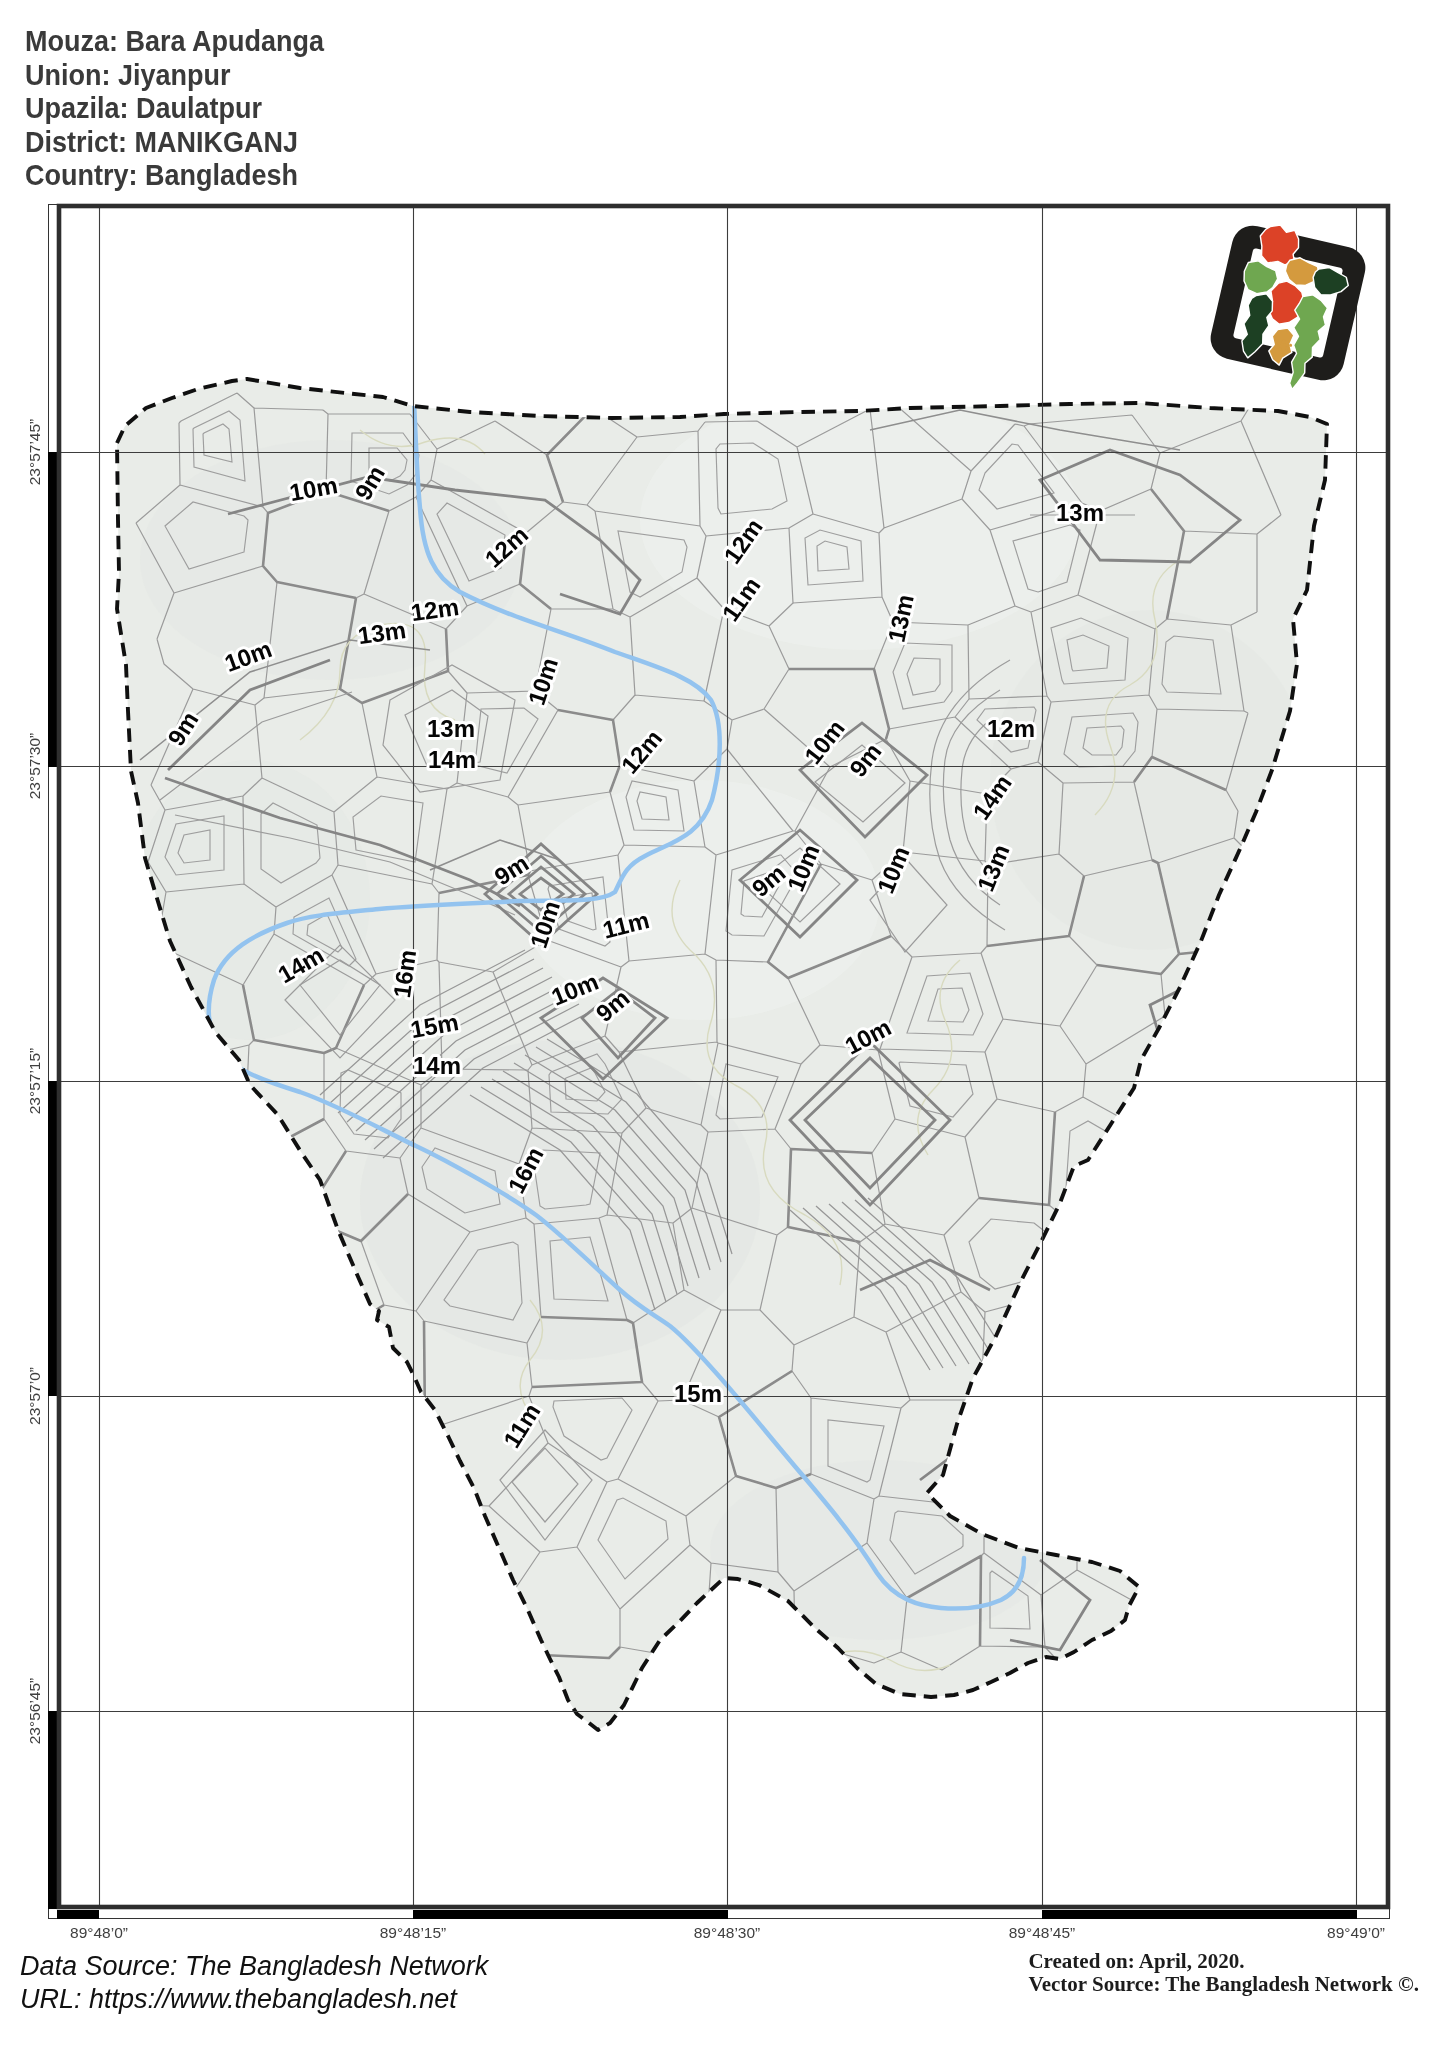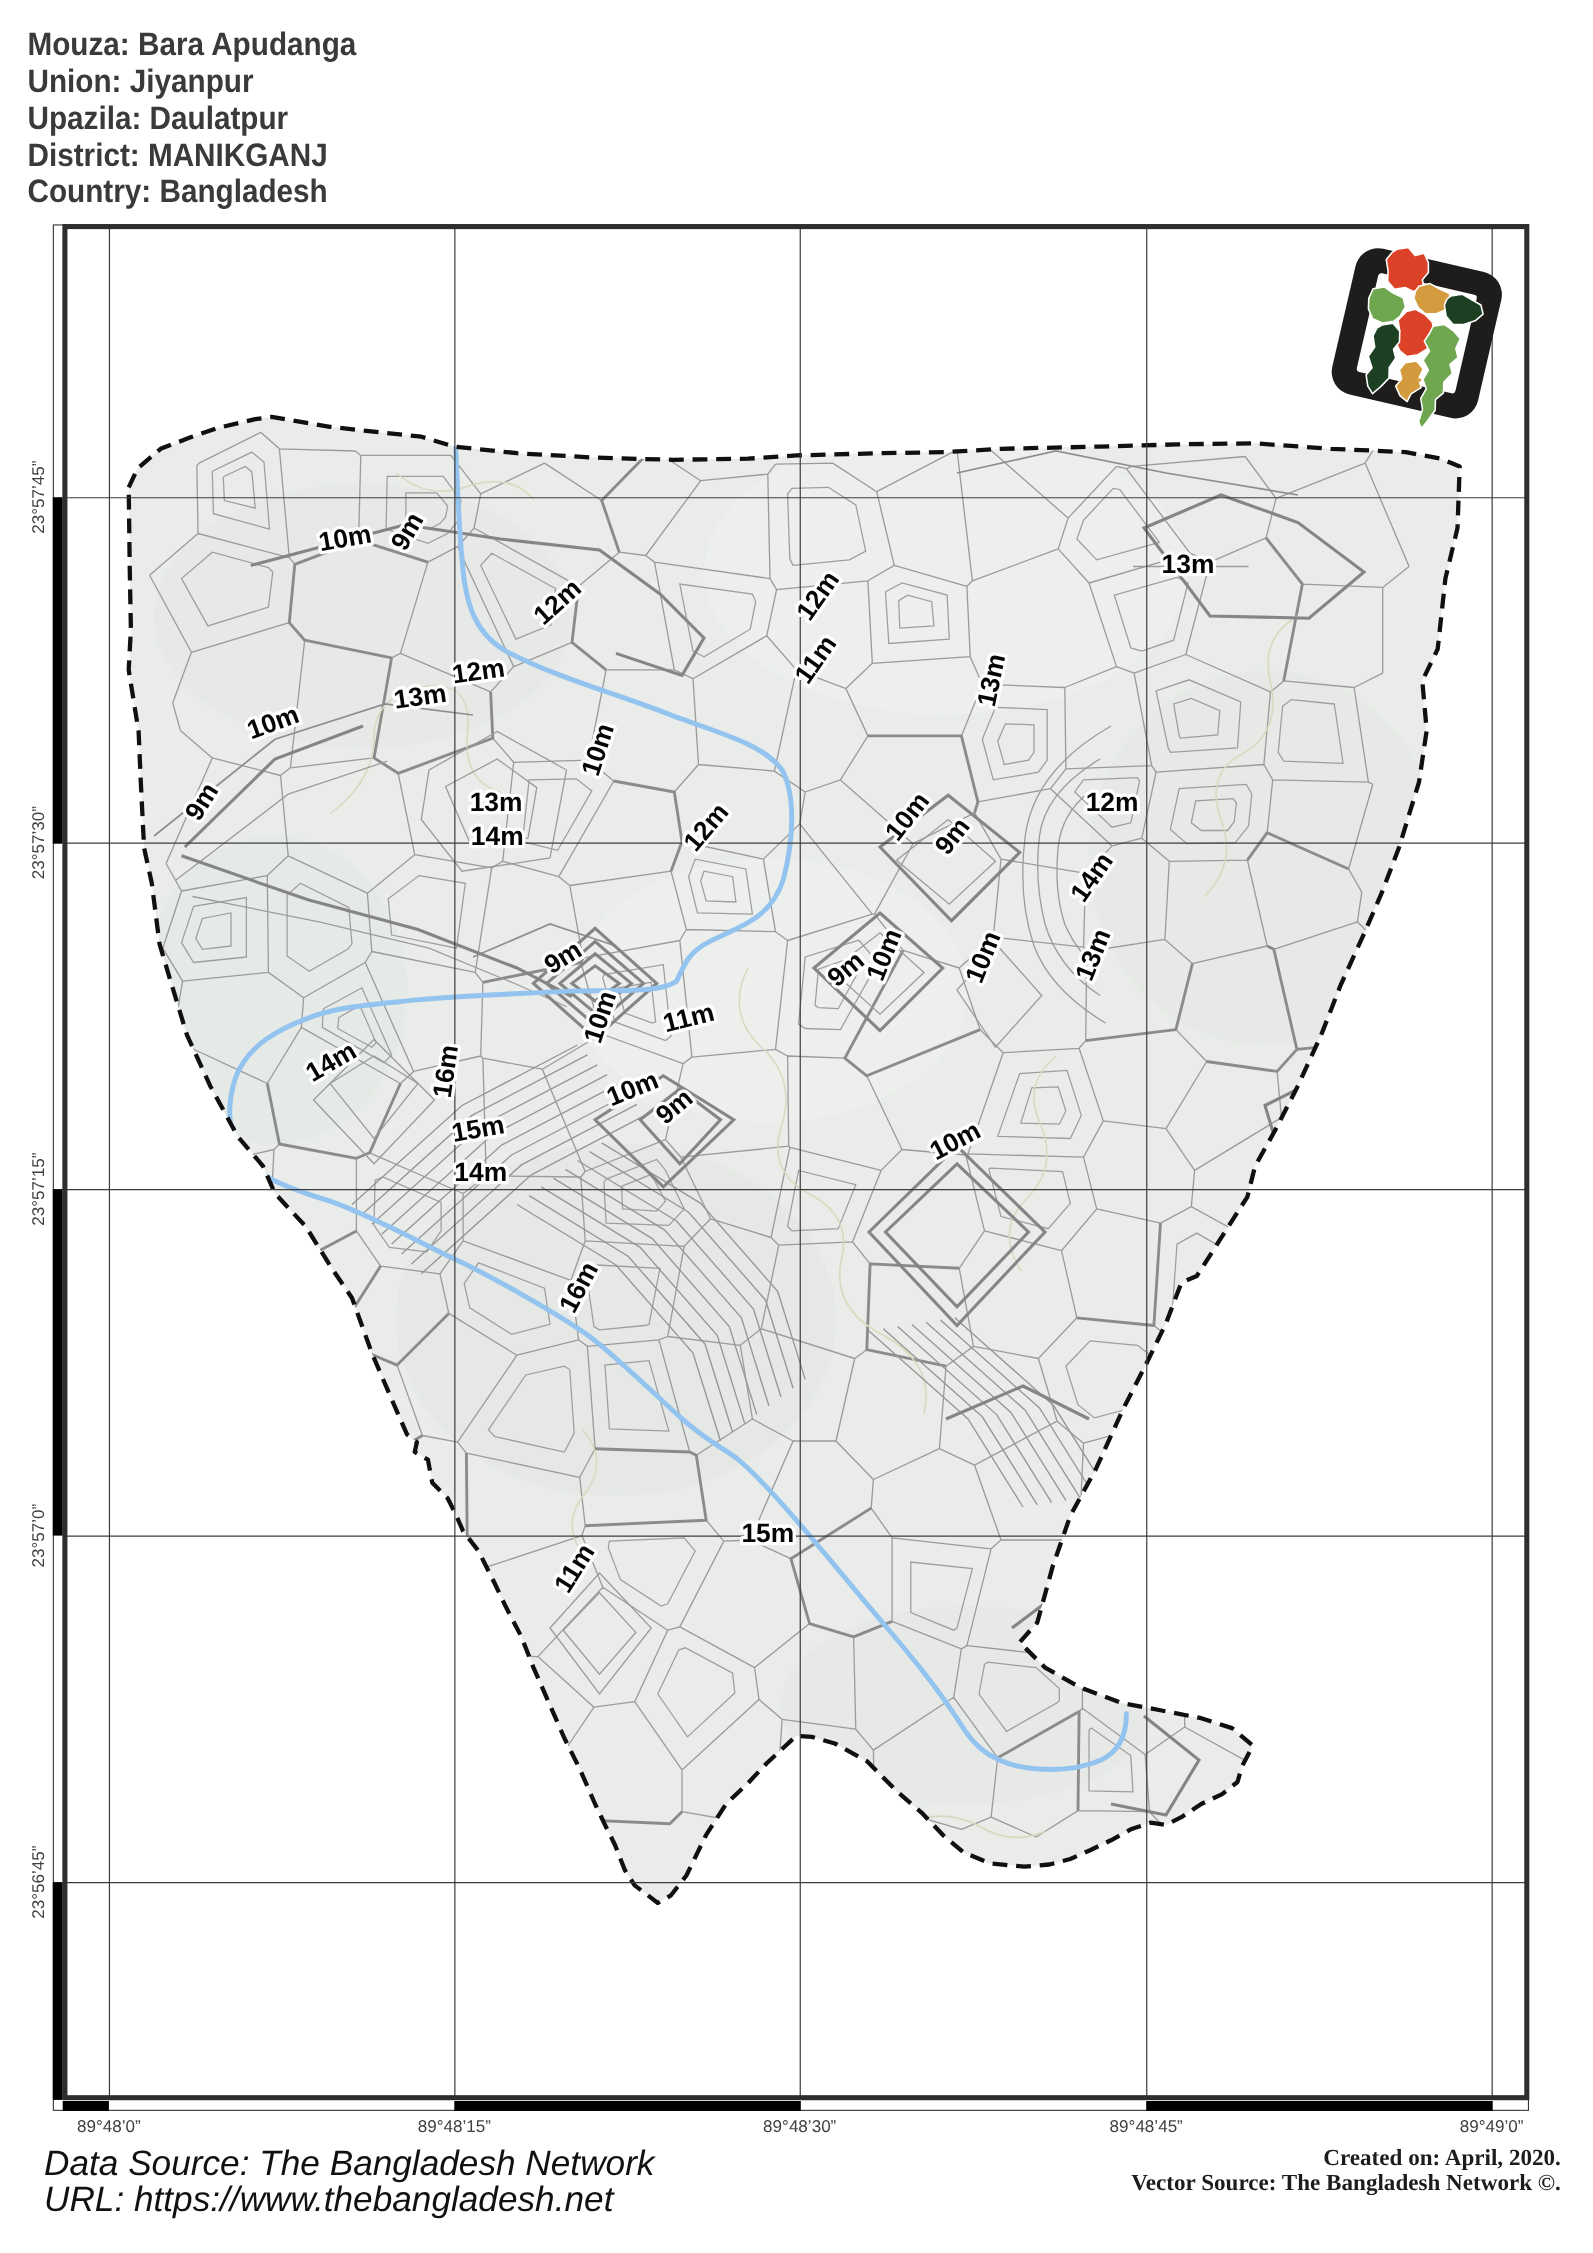--- a/index.html
+++ b/index.html
@@ -1,18 +1,18 @@
 <!DOCTYPE html>
 <html><head><meta charset="utf-8">
 <style>
 html,body{margin:0;padding:0}
 body{width:1448px;height:2048px;position:relative;background:#fff;overflow:hidden;font-family:"Liberation Sans",sans-serif}
 .hdr{position:absolute;left:25px;top:24px;font-size:29.5px;font-weight:bold;color:#3a3a3a;line-height:33.5px;letter-spacing:0px;transform:scaleX(0.915);transform-origin:left top}
-.f-it{position:absolute;left:40px;top:1950px;font-size:32px;font-style:italic;color:#111;line-height:33px}
-.f-sr{position:absolute;right:29px;top:1950px;font-size:21px;font-weight:bold;font-family:"Liberation Serif",serif;color:#1c1c1c;line-height:23px;text-align:right}
+.f-it{position:absolute;left:20px;top:1950px;font-size:27px;font-style:italic;color:#111;line-height:33px}
+.f-sr{position:absolute;right:29px;top:1950px;font-size:21px;font-weight:bold;font-family:"Liberation Serif",serif;color:#1c1c1c;line-height:23px;}
 svg{position:absolute;left:0;top:0}
 </style></head><body>
 <div class="hdr">Mouza: Bara Apudanga<br>Union: Jiyanpur<br>Upazila: Daulatpur<br>District: MANIKGANJ<br>Country: Bangladesh</div>
 <svg width="1448" height="2048" viewBox="0 0 1448 2048">
 
 <rect x="48.5" y="204.5" width="1341" height="1714" fill="none" stroke="#333" stroke-width="1"></rect>
 
 <rect x="48" y="452" width="9" height="315" fill="#000"></rect>
 <rect x="48" y="1081" width="9" height="315" fill="#000"></rect>
 <rect x="48" y="1711" width="9" height="198" fill="#000"></rect>

